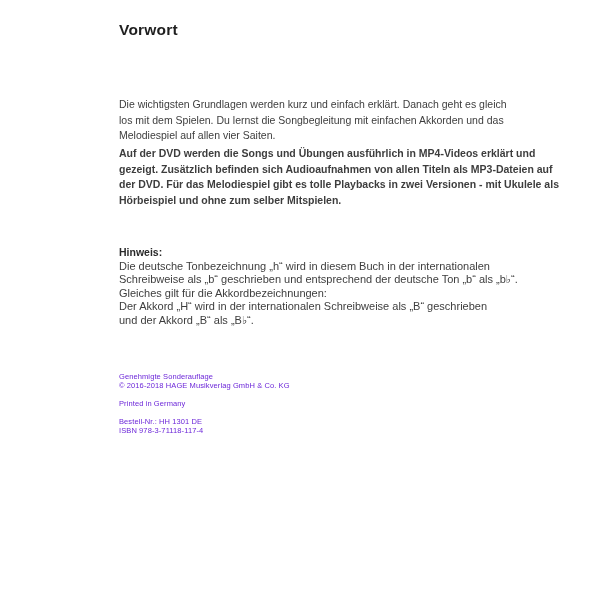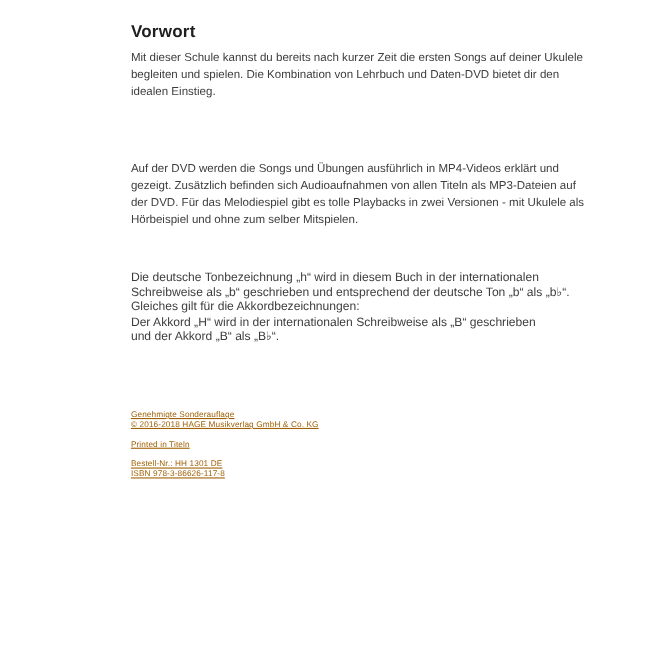--- a/index.html
+++ b/index.html
@@ -30,21 +30,21 @@
     left: 119px;
     width: 478px;
     margin: 0;
     font-size: 10.5px;
     line-height: 15.5px;
     color: #3d3d3d;
     white-space: pre-line;
   }
   .para-1 { top: 45px; }
   .para-2 { top: 97px; }
-  .para-3 { top: 146px; }
+  .para-3 { top: 146px; font-weight: bold; }
   .para-4 { top: 210px; }
   .notice {
     position: absolute;
     left: 119px;
     top: 246px;
     width: 478px;
     color: #3d3d3d;
   }
   .notice-heading {
     font-size: 10.5px;
@@ -55,22 +55,21 @@
   .notice-lines {
     font-size: 11px;
     line-height: 13.5px;
     white-space: pre-line;
   }
   .imprint {
     position: absolute;
     left: 119px;
     top: 372px;
     width: 440px;
-    color: #a16207;
-    text-decoration: underline;
+    color: #6d28d9;
   }
   .imprint-group {
     font-size: 7.5px;
     line-height: 9px;
     white-space: pre-line;
     margin: 0 0 9px 0;
     letter-spacing: 0.1px;
   }
   .logo {
     position: absolute;
@@ -92,42 +91,43 @@
     letter-spacing: 0.4px;
   }
 </style>
 </head>
 <body>
 
 <div class="page">
 
   <h1 class="page-title">Vorwort</h1>
 
-  <p class="body-text para-1">Mit dieser Schule kannst du bereits nach kurzer Zeit die ersten Songs auf deiner Ukulele
-begleiten und spielen. Die Kombination von Lehrbuch und Daten-DVD bietet dir den
-idealen Einstieg.</p>
+  <p class="body-text para-2">Die wichtigsten Grundlagen werden kurz und einfach erklärt. Danach geht es gleich
+los mit dem Spielen. Du lernst die Songbegleitung mit einfachen Akkorden und das
+Melodiespiel auf allen vier Saiten.</p>
   <p class="body-text para-3">Auf der DVD werden die Songs und Übungen ausführlich in MP4-Videos erklärt und
 gezeigt. Zusätzlich befinden sich Audioaufnahmen von allen Titeln als MP3-Dateien auf
 der DVD. Für das Melodiespiel gibt es tolle Playbacks in zwei Versionen - mit Ukulele als
 Hörbeispiel und ohne zum selber Mitspielen.</p>
 
   <div class="notice">
+    <div class="notice-heading">Hinweis:</div>
     <div class="notice-lines">Die deutsche Tonbezeichnung „h“ wird in diesem Buch in der internationalen
 Schreibweise als „b“ geschrieben und entsprechend der deutsche Ton „b“ als „b♭“.
 Gleiches gilt für die Akkordbezeichnungen:
 Der Akkord „H“ wird in der internationalen Schreibweise als „B“ geschrieben
 und der Akkord „B“ als „B♭“.</div>
   </div>
 
   <div class="imprint">
     <div class="imprint-group">Genehmigte Sonderauflage
 © 2016-2018 HAGE Musikverlag GmbH &amp; Co. KG</div>
-    <div class="imprint-group">Printed in Titeln</div>
+    <div class="imprint-group">Printed in Germany</div>
     <div class="imprint-group">Bestell-Nr.: HH 1301 DE
-ISBN 978-3-86626-117-8</div>
+ISBN 978-3-71118-117-4</div>
   </div>
 
   <div class="logo">
     <span>CASCHA</span>
     <span>CASCHA</span>
   </div>
 
 </div>
 
 </body></html>

